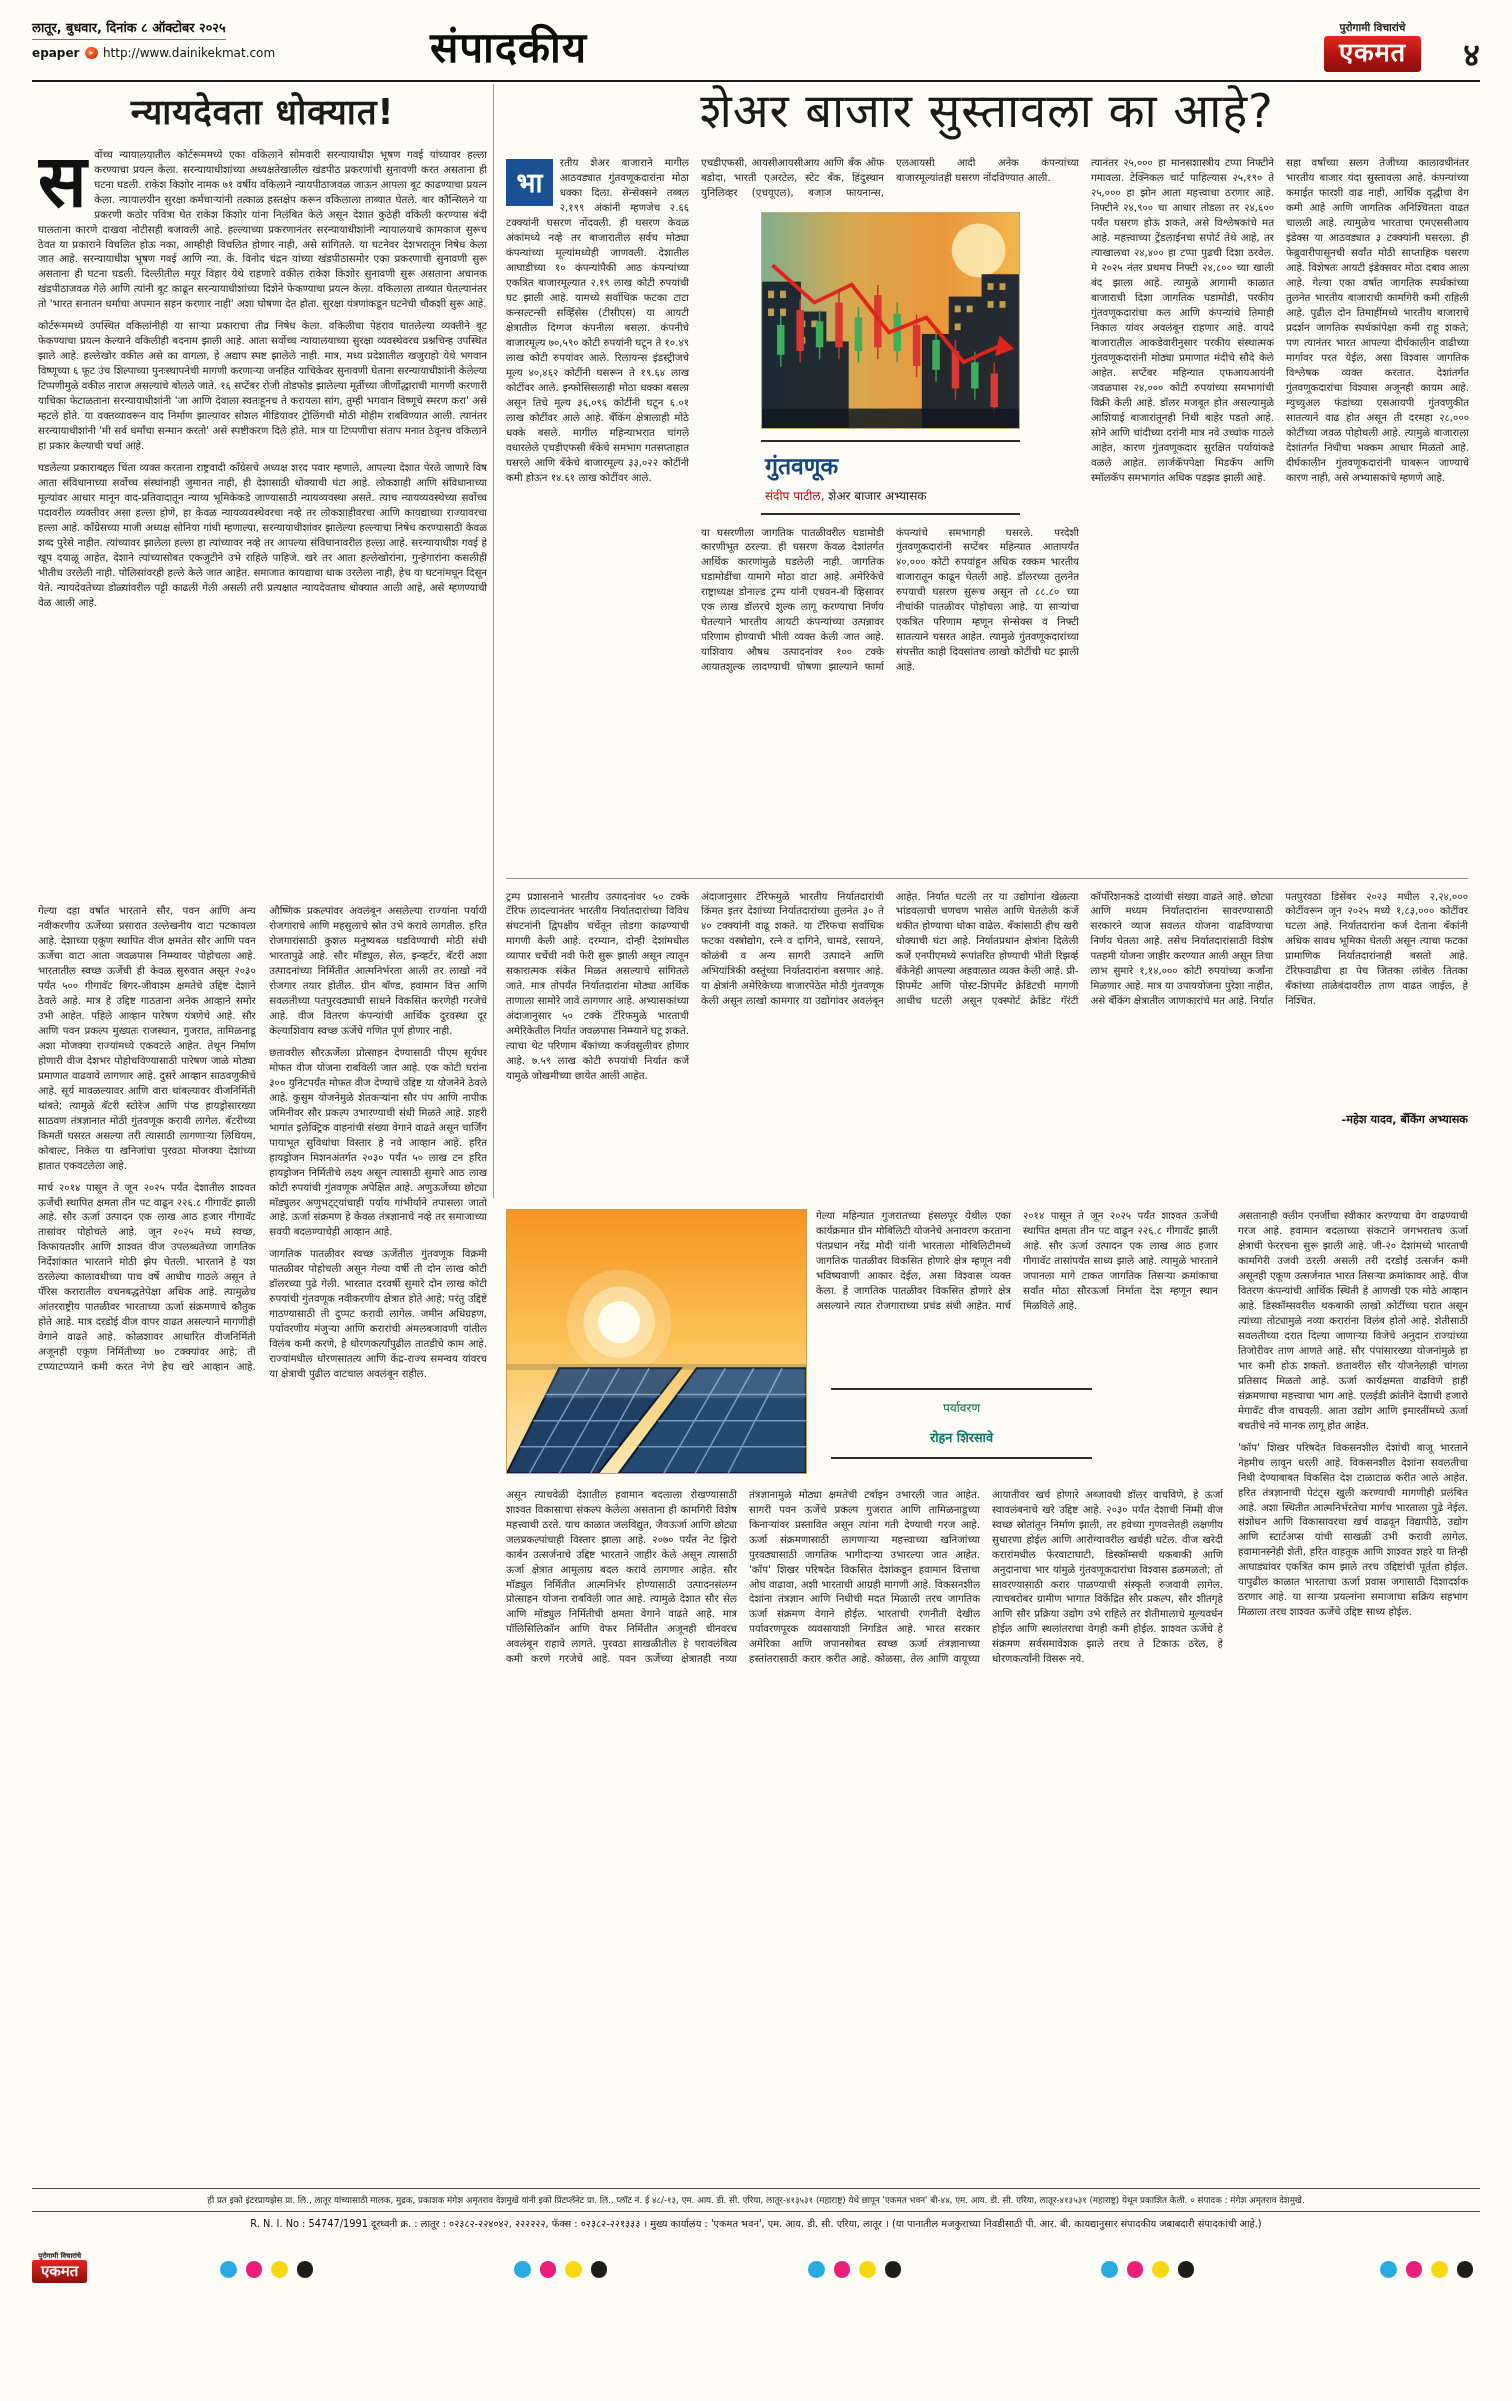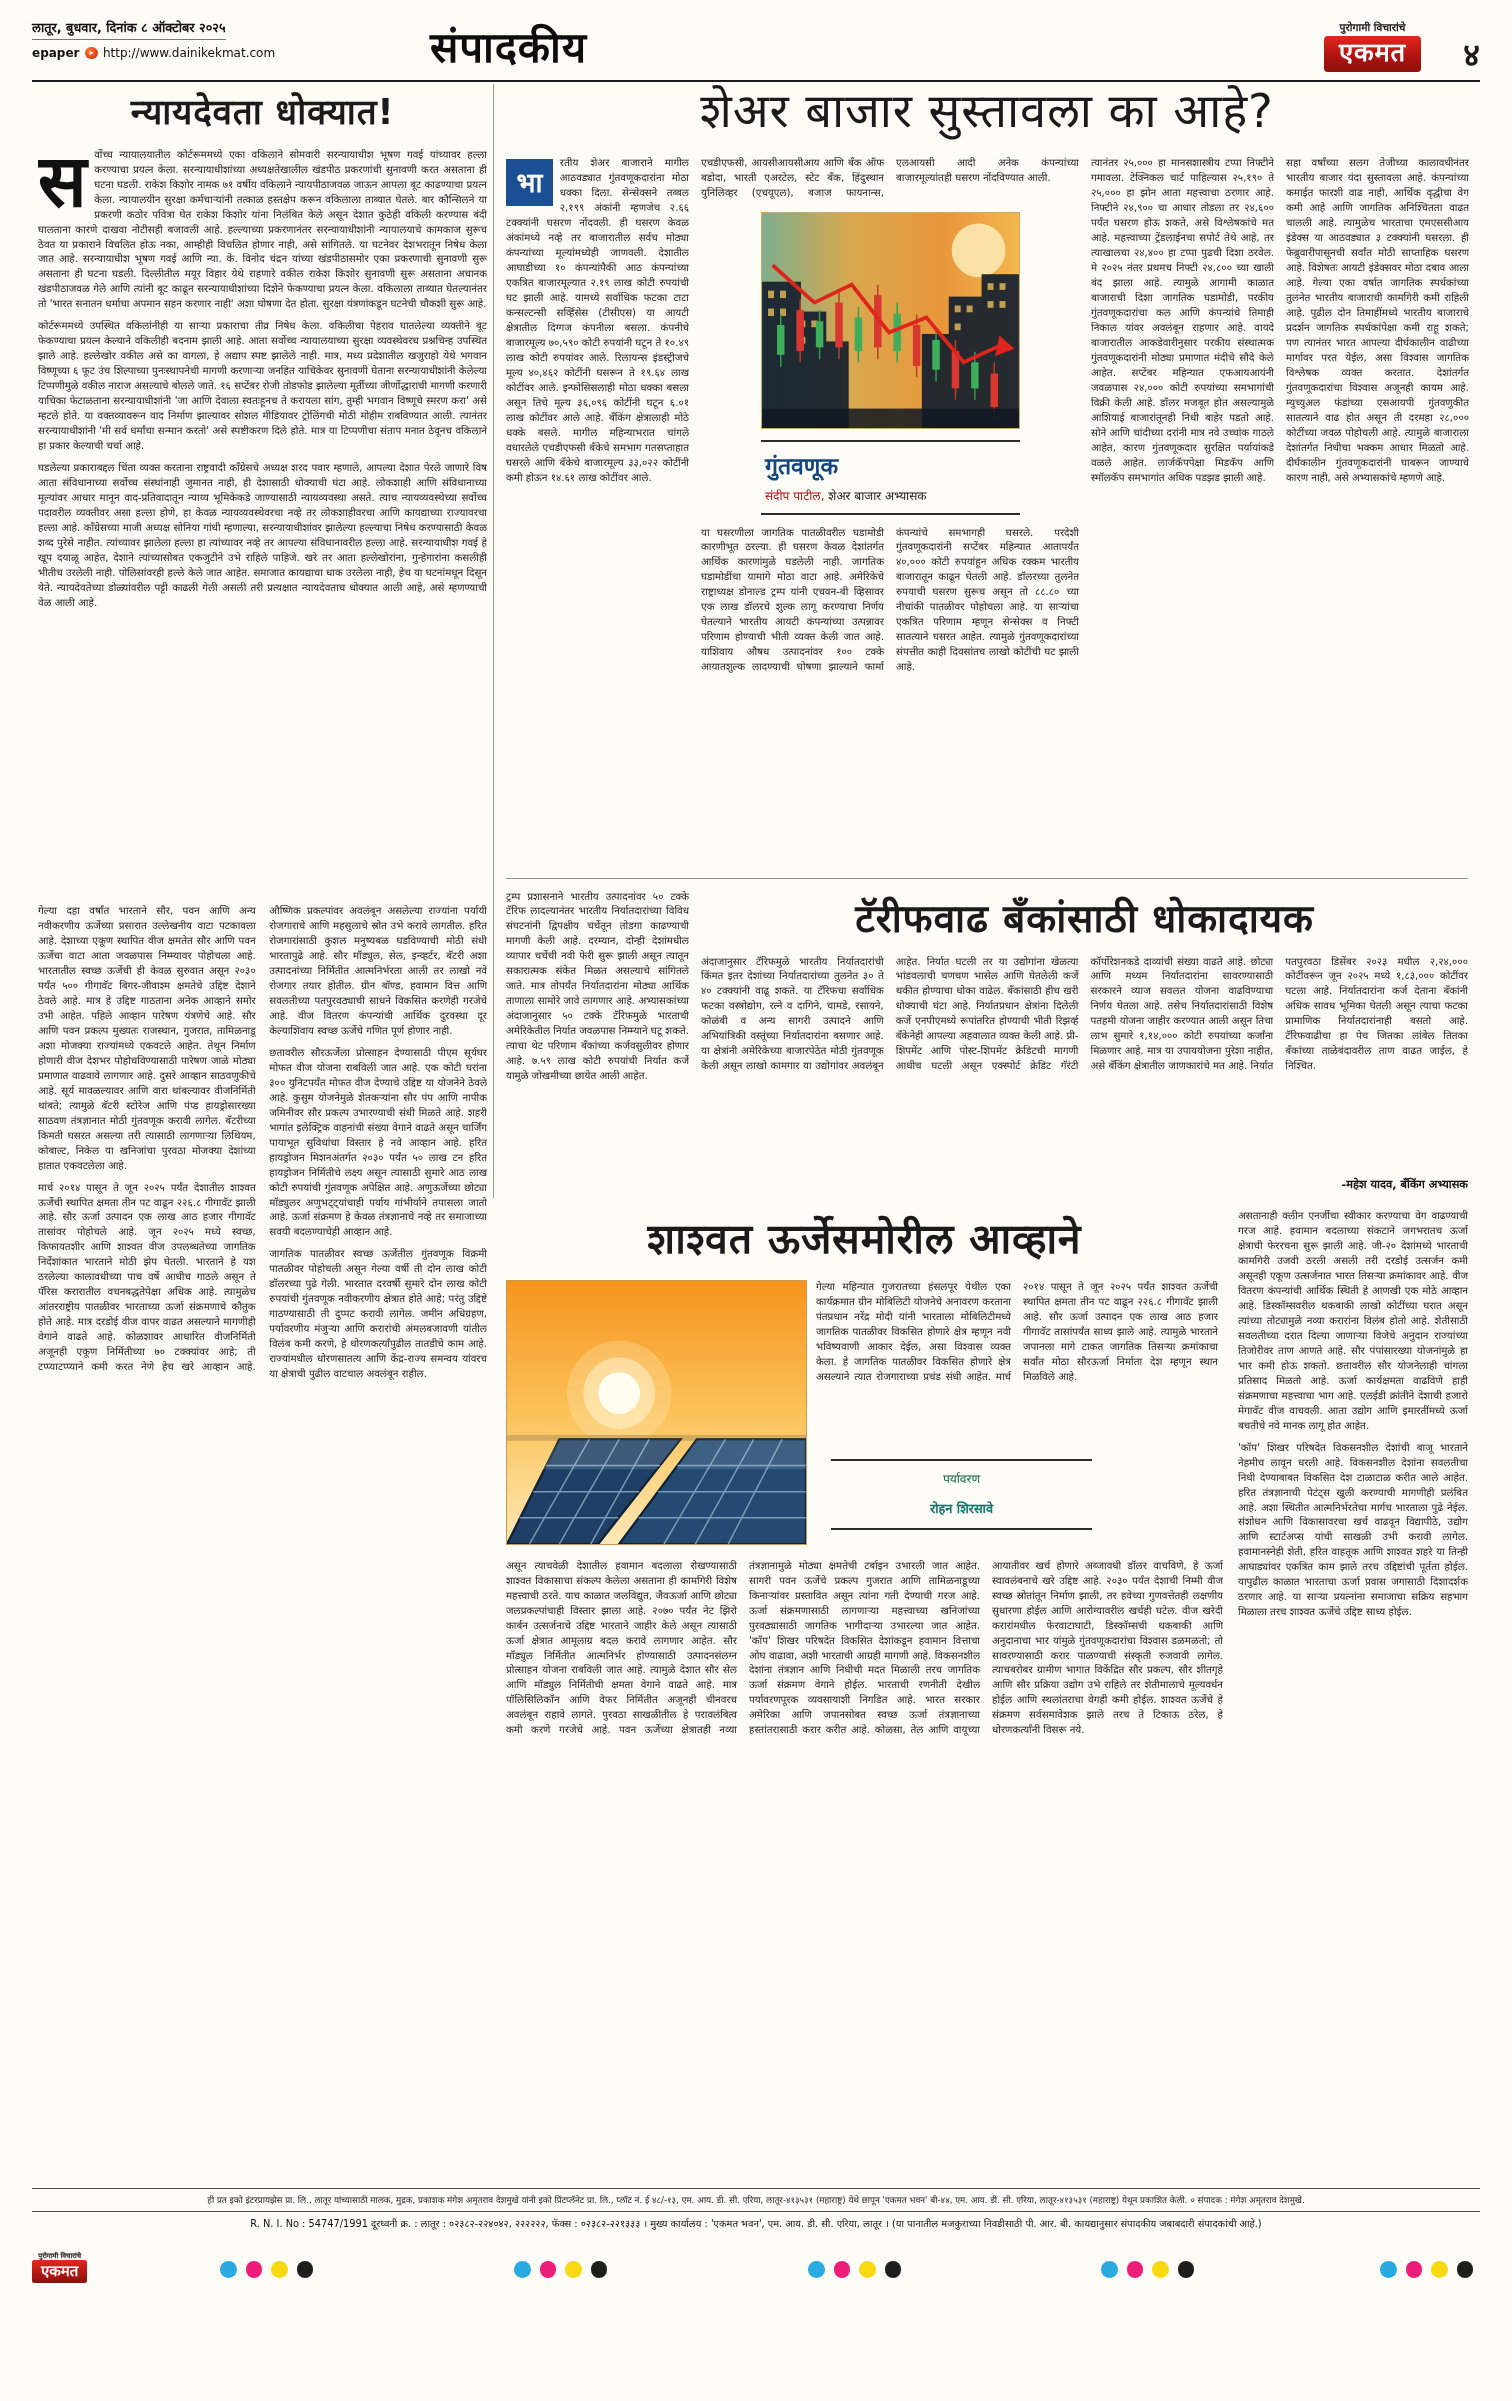--- a/index.html
+++ b/index.html
@@ -196,37 +196,35 @@
         <div class="midbottom bodytext">या घसरणीला जागतिक पातळीवरील घडामोडी कारणीभूत ठरल्या. ही घसरण केवळ देशांतर्गत आर्थिक कारणांमुळे घडलेली नाही. जागतिक घडामोडींचा यामागे मोठा वाटा आहे. अमेरिकेचे राष्ट्राध्यक्ष डोनाल्ड ट्रम्प यांनी एचवन-बी व्हिसावर एक लाख डॉलरचे शुल्क लागू करण्याचा निर्णय घेतल्याने भारतीय आयटी कंपन्यांच्या उत्पन्नावर परिणाम होण्याची भीती व्यक्त केली जात आहे. याशिवाय औषध उत्पादनांवर १०० टक्के आयातशुल्क लादण्याची घोषणा झाल्याने फार्मा कंपन्यांचे समभागही घसरले. परदेशी गुंतवणूकदारांनी सप्टेंबर महिन्यात आतापर्यंत ४०,००० कोटी रुपयांहून अधिक रक्कम भारतीय बाजारातून काढून घेतली आहे. डॉलरच्या तुलनेत रुपयाची घसरण सुरूच असून तो ८८.८० च्या नीचांकी पातळीवर पोहोचला आहे. या साऱ्यांचा एकत्रित परिणाम म्हणून सेन्सेक्स व निफ्टी सातत्याने घसरत आहेत. त्यामुळे गुंतवणूकदारांच्या संपत्तीत काही दिवसांतच लाखो कोटींची घट झाली आहे.</div>
       </div>
       <div class="ncol bodytext">त्यानंतर २५,००० हा मानसशास्त्रीय टप्पा निफ्टीने गमावला. टेक्निकल चार्ट पाहिल्यास २५,१९० ते २५,००० हा झोन आता महत्त्वाचा ठरणार आहे. निफ्टीने २४,९०० चा आधार तोडला तर २४,६०० पर्यंत घसरण होऊ शकते, असे विश्लेषकांचे मत आहे. महत्त्वाच्या ट्रेंडलाईनचा सपोर्ट तेथे आहे, तर त्याखालचा २४,४०० हा टप्पा पुढची दिशा ठरवेल. मे २०२५ नंतर प्रथमच निफ्टी २४,८०० च्या खाली बंद झाला आहे. त्यामुळे आगामी काळात बाजाराची दिशा जागतिक घडामोडी, परकीय गुंतवणूकदारांचा कल आणि कंपन्यांचे तिमाही निकाल यांवर अवलंबून राहणार आहे. वायदे बाजारातील आकडेवारीनुसार परकीय संस्थात्मक गुंतवणूकदारांनी मोठ्या प्रमाणात मंदीचे सौदे केले आहेत. सप्टेंबर महिन्यात एफआयआयंनी जवळपास २४,००० कोटी रुपयांच्या समभागांची विक्री केली आहे. डॉलर मजबूत होत असल्यामुळे आशियाई बाजारांतूनही निधी बाहेर पडतो आहे. सोने आणि चांदीच्या दरांनी मात्र नवे उच्चांक गाठले आहेत, कारण गुंतवणूकदार सुरक्षित पर्यायांकडे वळले आहेत. लार्जकॅपपेक्षा मिडकॅप आणि स्मॉलकॅप समभागांत अधिक पडझड झाली आहे.</div>
       <div class="ncol bodytext">सहा वर्षांच्या सलग तेजीच्या कालावधीनंतर भारतीय बाजार यंदा सुस्तावला आहे. कंपन्यांच्या कमाईत फारशी वाढ नाही, आर्थिक वृद्धीचा वेग कमी आहे आणि जागतिक अनिश्चितता वाढत चालली आहे. त्यामुळेच भारताचा एमएससीआय इंडेक्स या आठवड्यात ३ टक्क्यांनी घसरला. ही फेब्रुवारीपासूनची सर्वांत मोठी साप्ताहिक घसरण आहे. विशेषतः आयटी इंडेक्सवर मोठा दबाव आला आहे. गेल्या एका वर्षात जागतिक स्पर्धकांच्या तुलनेत भारतीय बाजाराची कामगिरी कमी राहिली आहे. पुढील दोन तिमाहींमध्ये भारतीय बाजाराचे प्रदर्शन जागतिक स्पर्धकांपेक्षा कमी राहू शकते; पण त्यानंतर भारत आपल्या दीर्घकालीन वाढीच्या मार्गावर परत येईल, असा विश्वास जागतिक विश्लेषक व्यक्त करतात. देशांतर्गत गुंतवणूकदारांचा विश्वास अजूनही कायम आहे. म्युच्युअल फंडांच्या एसआयपी गुंतवणुकीत सातत्याने वाढ होत असून ती दरमहा २८,००० कोटींच्या जवळ पोहोचली आहे. त्यामुळे बाजाराला देशांतर्गत निधीचा भक्कम आधार मिळतो आहे. दीर्घकालीन गुंतवणूकदारांनी घाबरून जाण्याचे कारण नाही, असे अभ्यासकांचे म्हणणे आहे.</div>
     </div>
   </div>
 
   <div class="tariff">
     <div class="c1 bodytext">ट्रम्प प्रशासनाने भारतीय उत्पादनांवर ५० टक्के टॅरिफ लादल्यानंतर भारतीय निर्यातदारांच्या विविध संघटनांनी द्विपक्षीय चर्चेतून तोडगा काढण्याची मागणी केली आहे. दरम्यान, दोन्ही देशांमधील व्यापार चर्चेची नवी फेरी सुरू झाली असून त्यातून सकारात्मक संकेत मिळत असल्याचे सांगितले जाते. मात्र तोपर्यंत निर्यातदारांना मोठ्या आर्थिक ताणाला सामोरे जावे लागणार आहे. अभ्यासकांच्या अंदाजानुसार ५० टक्के टॅरिफमुळे भारताची अमेरिकेतील निर्यात जवळपास निम्म्याने घटू शकते. त्याचा थेट परिणाम बँकांच्या कर्जवसुलीवर होणार आहे. ७.५९ लाख कोटी रुपयांची निर्यात कर्जे यामुळे जोखमीच्या छायेत आली आहेत.</div>
     <div class="main">
-      <div class="hline">टॅरीफवाढ बँकांसाठी धोकादायक</div>
       <div class="cols bodytext">
         <span>अंदाजानुसार टॅरिफमुळे भारतीय निर्यातदारांची किंमत इतर देशांच्या निर्यातदारांच्या तुलनेत ३० ते ४० टक्क्यांनी वाढू शकते. या टॅरिफचा सर्वाधिक फटका वस्त्रोद्योग, रत्ने व दागिने, चामडे, रसायने, कोळंबी व अन्य सागरी उत्पादने आणि अभियांत्रिकी वस्तूंच्या निर्यातदारांना बसणार आहे. या क्षेत्रांनी अमेरिकेच्या बाजारपेठेत मोठी गुंतवणूक केली असून लाखो कामगार या उद्योगांवर अवलंबून आहेत. निर्यात घटली तर या उद्योगांना खेळत्या भांडवलाची चणचण भासेल आणि घेतलेली कर्जे थकीत होण्याचा धोका वाढेल. बँकांसाठी हीच खरी धोक्याची घंटा आहे. निर्यातप्रधान क्षेत्रांना दिलेली कर्जे एनपीएमध्ये रूपांतरित होण्याची भीती रिझर्व्ह बँकेनेही आपल्या अहवालात व्यक्त केली आहे. प्री-शिपमेंट आणि पोस्ट-शिपमेंट क्रेडिटची मागणी आधीच घटली असून एक्स्पोर्ट क्रेडिट गॅरंटी कॉर्पोरेशनकडे दाव्यांची संख्या वाढते आहे. छोट्या आणि मध्यम निर्यातदारांना सावरण्यासाठी सरकारने व्याज सवलत योजना वाढविण्याचा निर्णय घेतला आहे. तसेच निर्यातदारांसाठी विशेष पतहमी योजना जाहीर करण्यात आली असून तिचा लाभ सुमारे १,१४,००० कोटी रुपयांच्या कर्जांना मिळणार आहे. मात्र या उपाययोजना पुरेशा नाहीत, असे बँकिंग क्षेत्रातील जाणकारांचे मत आहे. निर्यात पतपुरवठा डिसेंबर २०२३ मधील २,२४,००० कोटींवरून जून २०२५ मध्ये १,८३,००० कोटींवर घटला आहे. निर्यातदारांना कर्ज देताना बँकांनी अधिक सावध भूमिका घेतली असून त्याचा फटका प्रामाणिक निर्यातदारांनाही बसतो आहे. टॅरिफवाढीचा हा पेच जितका लांबेल तितका बँकांच्या ताळेबंदावरील ताण वाढत जाईल, हे निश्चित.</span>
         <span class="tby">-महेश यादव, बँकिंग अभ्यासक</span>
       </div>
     </div>
   </div>
 
   <div class="energy-left bodytext">
     <p>गेल्या दहा वर्षांत भारताने सौर, पवन आणि अन्य नवीकरणीय ऊर्जेच्या प्रसारात उल्लेखनीय वाटा पटकावला आहे. देशाच्या एकूण स्थापित वीज क्षमतेत सौर आणि पवन ऊर्जेचा वाटा आता जवळपास निम्म्यावर पोहोचला आहे. भारतातील स्वच्छ ऊर्जेची ही केवळ सुरुवात असून २०३० पर्यंत ५०० गीगावॅट बिगर-जीवाश्म क्षमतेचे उद्दिष्ट देशाने ठेवले आहे. मात्र हे उद्दिष्ट गाठताना अनेक आव्हाने समोर उभी आहेत. पहिले आव्हान पारेषण यंत्रणेचे आहे. सौर आणि पवन प्रकल्प मुख्यतः राजस्थान, गुजरात, तामिळनाडू अशा मोजक्या राज्यांमध्ये एकवटले आहेत. तेथून निर्माण होणारी वीज देशभर पोहोचविण्यासाठी पारेषण जाळे मोठ्या प्रमाणात वाढवावे लागणार आहे. दुसरे आव्हान साठवणुकीचे आहे. सूर्य मावळल्यावर आणि वारा थांबल्यावर वीजनिर्मिती थांबते; त्यामुळे बॅटरी स्टोरेज आणि पंप्ड हायड्रोसारख्या साठवण तंत्रज्ञानात मोठी गुंतवणूक करावी लागेल. बॅटरीच्या किमती घसरत असल्या तरी त्यासाठी लागणाऱ्या लिथियम, कोबाल्ट, निकेल या खनिजांचा पुरवठा मोजक्या देशांच्या हातात एकवटलेला आहे.</p>
     <p>मार्च २०१४ पासून ते जून २०२५ पर्यंत देशातील शाश्वत ऊर्जेची स्थापित क्षमता तीन पट वाढून २२६.८ गीगावॅट झाली आहे. सौर ऊर्जा उत्पादन एक लाख आठ हजार गीगावॅट तासांवर पोहोचले आहे. जून २०२५ मध्ये स्वच्छ, किफायतशीर आणि शाश्वत वीज उपलब्धतेच्या जागतिक निर्देशांकात भारताने मोठी झेप घेतली. भारताने हे यश ठरलेल्या कालावधीच्या पाच वर्षे आधीच गाठले असून ते पॅरिस करारातील वचनबद्धतेपेक्षा अधिक आहे. त्यामुळेच आंतरराष्ट्रीय पातळीवर भारताच्या ऊर्जा संक्रमणाचे कौतुक होते आहे. मात्र दरडोई वीज वापर वाढत असल्याने मागणीही वेगाने वाढते आहे. कोळशावर आधारित वीजनिर्मिती अजूनही एकूण निर्मितीच्या ७० टक्क्यांवर आहे; ती टप्प्याटप्प्याने कमी करत नेणे हेच खरे आव्हान आहे. औष्णिक प्रकल्पांवर अवलंबून असलेल्या राज्यांना पर्यायी रोजगाराचे आणि महसुलाचे स्रोत उभे करावे लागतील. हरित रोजगारांसाठी कुशल मनुष्यबळ घडविण्याची मोठी संधी भारतापुढे आहे. सौर मॉड्युल, सेल, इन्व्हर्टर, बॅटरी अशा उत्पादनांच्या निर्मितीत आत्मनिर्भरता आली तर लाखो नवे रोजगार तयार होतील. ग्रीन बॉण्ड, हवामान वित्त आणि सवलतीच्या पतपुरवठ्याची साधने विकसित करणेही गरजेचे आहे. वीज वितरण कंपन्यांची आर्थिक दुरवस्था दूर केल्याशिवाय स्वच्छ ऊर्जेचे गणित पूर्ण होणार नाही.</p>
     <p>छतावरील सौरऊर्जेला प्रोत्साहन देण्यासाठी पीएम सूर्यघर मोफत वीज योजना राबविली जात आहे. एक कोटी घरांना ३०० युनिटपर्यंत मोफत वीज देण्याचे उद्दिष्ट या योजनेने ठेवले आहे. कुसुम योजनेमुळे शेतकऱ्यांना सौर पंप आणि नापीक जमिनीवर सौर प्रकल्प उभारण्याची संधी मिळते आहे. शहरी भागांत इलेक्ट्रिक वाहनांची संख्या वेगाने वाढते असून चार्जिंग पायाभूत सुविधांचा विस्तार हे नवे आव्हान आहे. हरित हायड्रोजन मिशनअंतर्गत २०३० पर्यंत ५० लाख टन हरित हायड्रोजन निर्मितीचे लक्ष्य असून त्यासाठी सुमारे आठ लाख कोटी रुपयांची गुंतवणूक अपेक्षित आहे. अणुऊर्जेच्या छोट्या मॉड्युलर अणुभट्ट्यांचाही पर्याय गांभीर्याने तपासला जातो आहे. ऊर्जा संक्रमण हे केवळ तंत्रज्ञानाचे नव्हे तर समाजाच्या सवयी बदलण्याचेही आव्हान आहे.</p>
     <p>जागतिक पातळीवर स्वच्छ ऊर्जेतील गुंतवणूक विक्रमी पातळीवर पोहोचली असून गेल्या वर्षी ती दोन लाख कोटी डॉलरच्या पुढे गेली. भारतात दरवर्षी सुमारे दोन लाख कोटी रुपयांची गुंतवणूक नवीकरणीय क्षेत्रात होते आहे; परंतु उद्दिष्टे गाठण्यासाठी ती दुप्पट करावी लागेल. जमीन अधिग्रहण, पर्यावरणीय मंजुऱ्या आणि करारांची अंमलबजावणी यांतील विलंब कमी करणे, हे धोरणकर्त्यांपुढील तातडीचे काम आहे. राज्यांमधील धोरणसातत्य आणि केंद्र-राज्य समन्वय यांवरच या क्षेत्राची पुढील वाटचाल अवलंबून राहील.</p>
   </div>
 
   <div class="energy-main">
-    <div class="hline">शाश्वत ऊर्जेसमोरील आव्हाने</div>
     <div class="erow">
       <svg class="solarfig" viewBox="0 0 400 352" width="301" height="265" xmlns="http://www.w3.org/2000/svg">
         <defs>
           <linearGradient id="g2" x1="0" x2="0" y1="0" y2="1">
             <stop offset="0" stop-color="#f7941e"></stop>
               <stop offset="0.5" stop-color="#fbc258"></stop>
               <stop offset="1" stop-color="#fde8b5"></stop>
           </linearGradient>
         </defs>
         <rect width="400" height="352" fill="url(#g2)"></rect>

